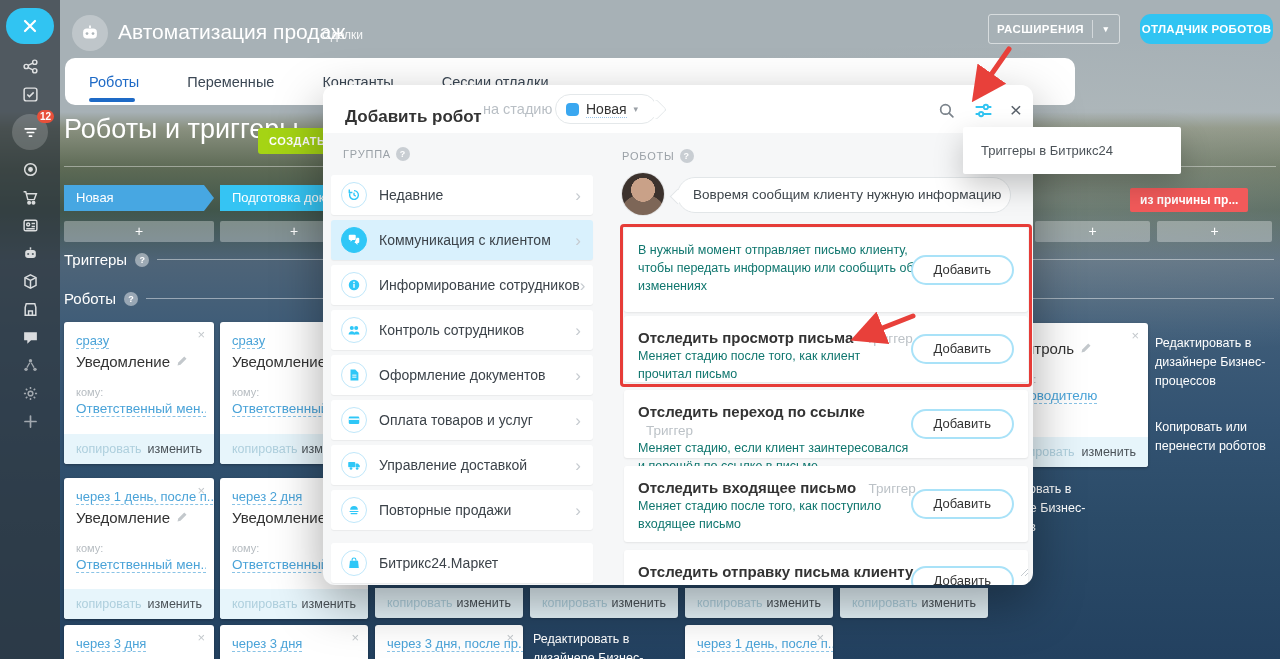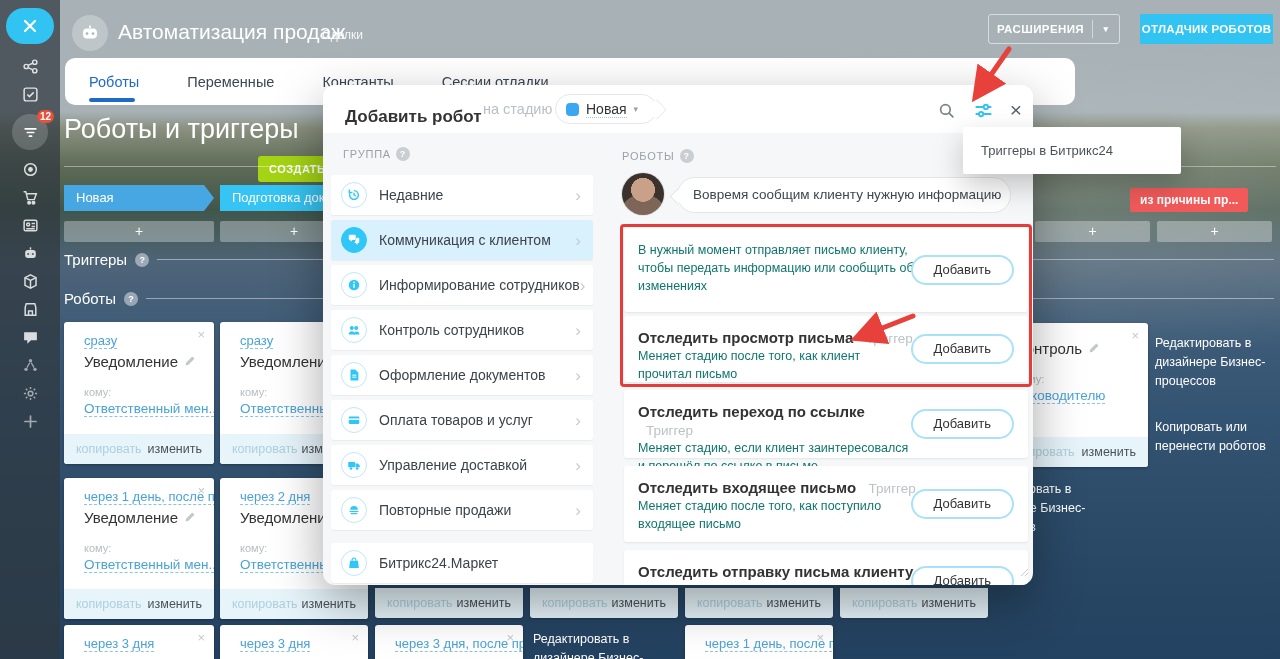--- a/index.html
+++ b/index.html
@@ -27,45 +27,45 @@
   .badge { position:absolute; top:-4px; right:-6px; min-width:17px; height:13px; background:#e8503a; color:#fff; font-size:10px; font-weight:bold; border-radius:7px; line-height:13px; text-align:center; padding:0 3px; }
 
   
   .app-icon { position:absolute; left:72px; top:15px; width:36px; height:36px; border-radius:50%; background:rgba(255,255,255,.28); display:flex; align-items:center; justify-content:center; color:#fff; z-index:1; }
   .app-title { position:absolute; left:118px; top:20px; font-size:21px; font-weight:400; color:#fff; z-index:1; }
   .app-sub { position:absolute; left:322px; top:28px; font-size:12px; color:rgba(255,255,255,.9); z-index:1; }
   .btn-ext { position:absolute; left:988px; top:14px; width:132px; height:30px; border:1px solid rgba(255,255,255,.55); border-radius:3px; color:#fff; font-size:11.5px; font-weight:bold; display:flex; align-items:center; z-index:1; letter-spacing:.4px; }
   .btn-ext .lbl { flex:1; text-align:center; }
   .btn-ext .sep { width:1px; height:18px; background:rgba(255,255,255,.5); }
   .btn-ext .car { width:26px; text-align:center; font-size:9px; }
-  .btn-debug { position:absolute; left:1140px; top:14px; width:133px; height:30px; background:#31c4f2; border-radius:1px; color:#fff; font-size:11.5px; font-weight:bold; display:flex; align-items:center; justify-content:center; z-index:1; letter-spacing:.3px; }
+  .btn-debug { position:absolute; left:1140px; top:14px; width:133px; height:30px; background:#31c4f2; border-radius:11px; color:#fff; font-size:11.5px; font-weight:bold; display:flex; align-items:center; justify-content:center; z-index:1; letter-spacing:.3px; }
 
   
   .tabbar { position:absolute; left:65px; top:58px; width:1010px; height:47px; background:#fff; border-radius:10px; z-index:1; }
   .tabs { position:absolute; left:24px; top:0; height:47px; display:flex; gap:48px; align-items:center; }
   .tab { font-size:14.5px; color:#3b4754; white-space:nowrap; }
   .tab.active { color:#1e6ac6; }
   .tab-underline { position:absolute; left:24px; top:40px; width:46px; height:4px; background:#1e6ac6; border-radius:2px; }
 
   
   .board-heading { position:absolute; left:64px; top:114px; font-size:27px; color:#fff; z-index:1; }
-  .btn-create { position:absolute; left:258px; top:128px; height:26px; line-height:26px; padding:0 11px; background:#a5d414; color:#fff; font-size:11px; font-weight:bold; border-radius:3px; letter-spacing:.5px; z-index:1;margin-top:28px; }
+  .btn-create { position:absolute; left:258px; top:128px; height:26px; line-height:26px; padding:0 11px; background:#a5d414; color:#fff; font-size:11px; font-weight:bold; border-radius:3px; letter-spacing:.5px; z-index:1; }
   .hr-line { position:absolute; height:1px; background:rgba(255,255,255,.4); z-index:1; }
   .stage { position:absolute; top:185px; height:26px; color:#fff; font-size:13px; line-height:26px; padding-left:12px; z-index:1;
            clip-path:polygon(0 0, calc(100% - 10px) 0, 100% 50%, calc(100% - 10px) 100%, 0 100%); }
   .stage-red { position:absolute; left:1130px; top:188px; height:24px; line-height:24px; background:#f25a5a; color:#fff; font-size:12px; font-weight:bold; padding:0 10px; border-radius:2px; z-index:1; white-space:nowrap; }
   .plus-bar { position:absolute; top:221px; height:21px; line-height:21px; background:rgba(255,255,255,.32); color:#fff; text-align:center; font-size:14px; border-radius:2px; z-index:1; }
   .section-row { position:absolute; left:64px; right:6px; display:flex; align-items:center; gap:8px; color:#fff; font-size:15px; z-index:1; }
   .section-row .line { flex:1; height:1px; background:rgba(255,255,255,.45); }
   .help { width:14px; height:14px; border-radius:50%; background:#c9ced3; color:#fff; font-size:9px; font-weight:bold; text-align:center; line-height:14px; display:inline-block; }
   .section-row .help { background:rgba(255,255,255,.45); }
 
   
   .kcard { position:absolute; background:#fff; border-radius:3px; box-shadow:0 1px 3px rgba(0,0,0,.3); overflow:hidden; z-index:1; }
-  .kin { padding:9px 20px; }
+  .kin { padding:9px 12px; }
   .kwhen { color:#4aa3d8; font-size:13px; border-bottom:1px dashed rgba(74,163,216,.65); display:inline; white-space:nowrap; }
   .ktype { color:#333; font-size:15px; margin-top:4px; white-space:nowrap; display:flex; align-items:center; gap:6px; }
   .pencil { color:#c3c8cc; }
   .pencil svg { width:12px; height:12px; }
   .kx { position:absolute; top:6px; right:9px; color:#c3c8cc; font-size:13px; line-height:1; }
   .kto-label { color:#b6bcc1; font-size:11px; margin-top:16px; }
   .kto { color:#4aa3d8; font-size:13.5px; margin-top:3px; border-bottom:1px dashed rgba(74,163,216,.65); display:inline-block; white-space:nowrap; max-width:130px; overflow:hidden; }
   .kfoot { position:absolute; left:0; right:0; bottom:0; height:30px; background:#e7f5fb; display:flex; justify-content:space-between; align-items:center; padding:0 12px; font-size:12.5px; }
   .kcopy { color:#aecfdd; }
   .kedit { color:#4a5258; }

